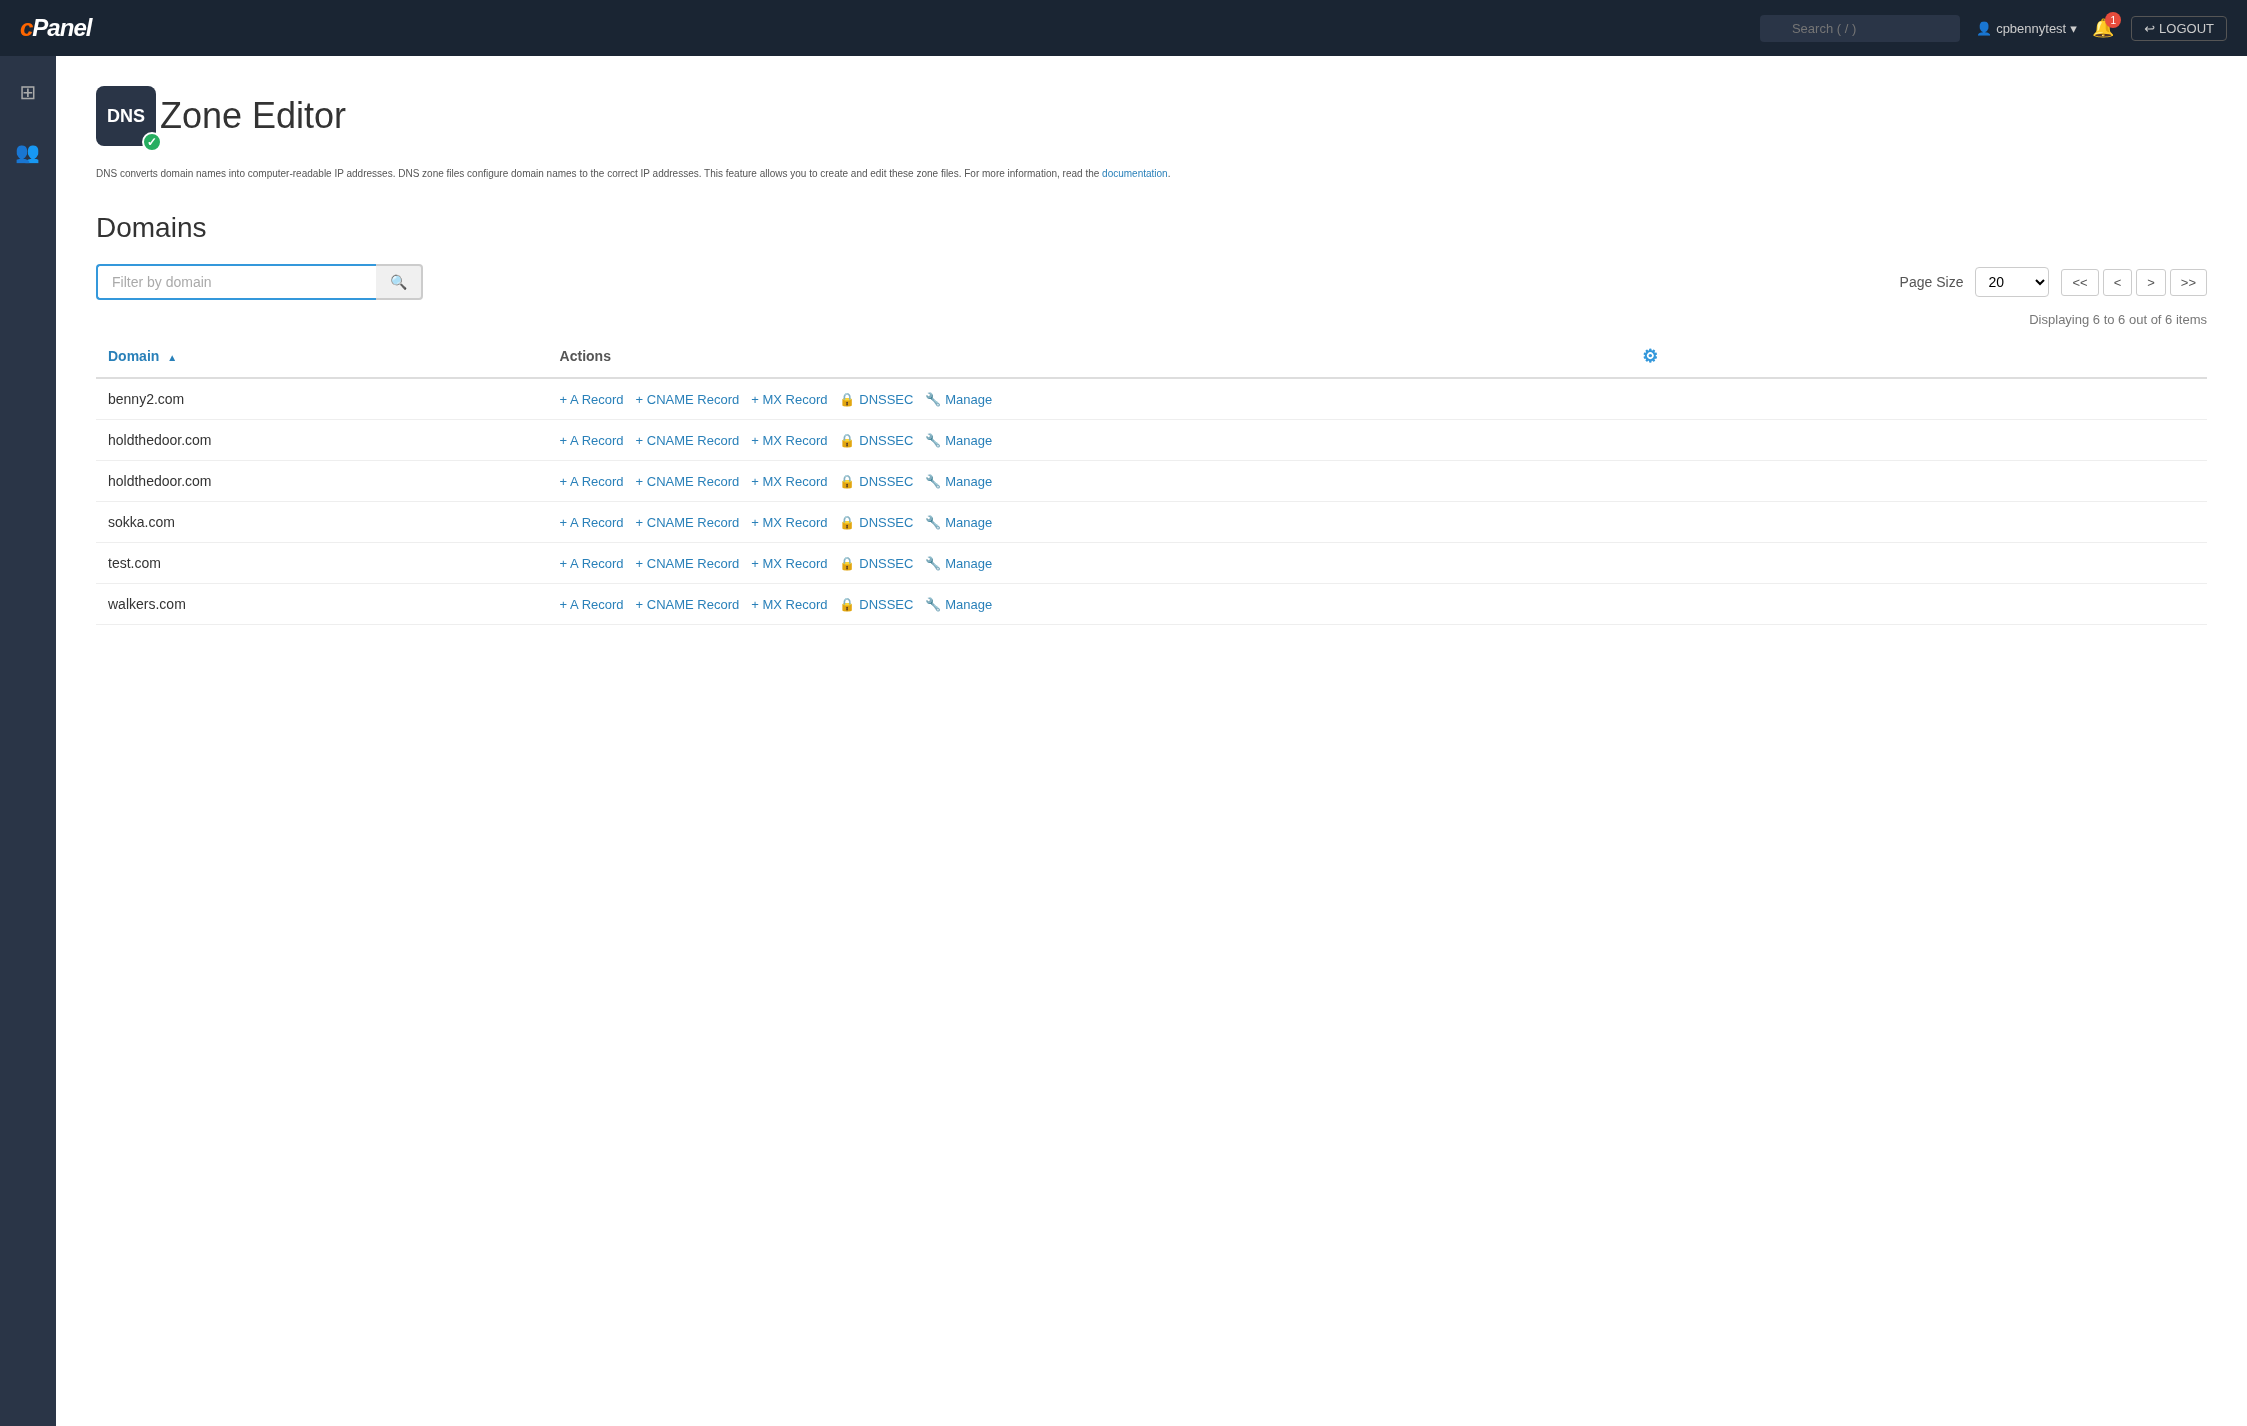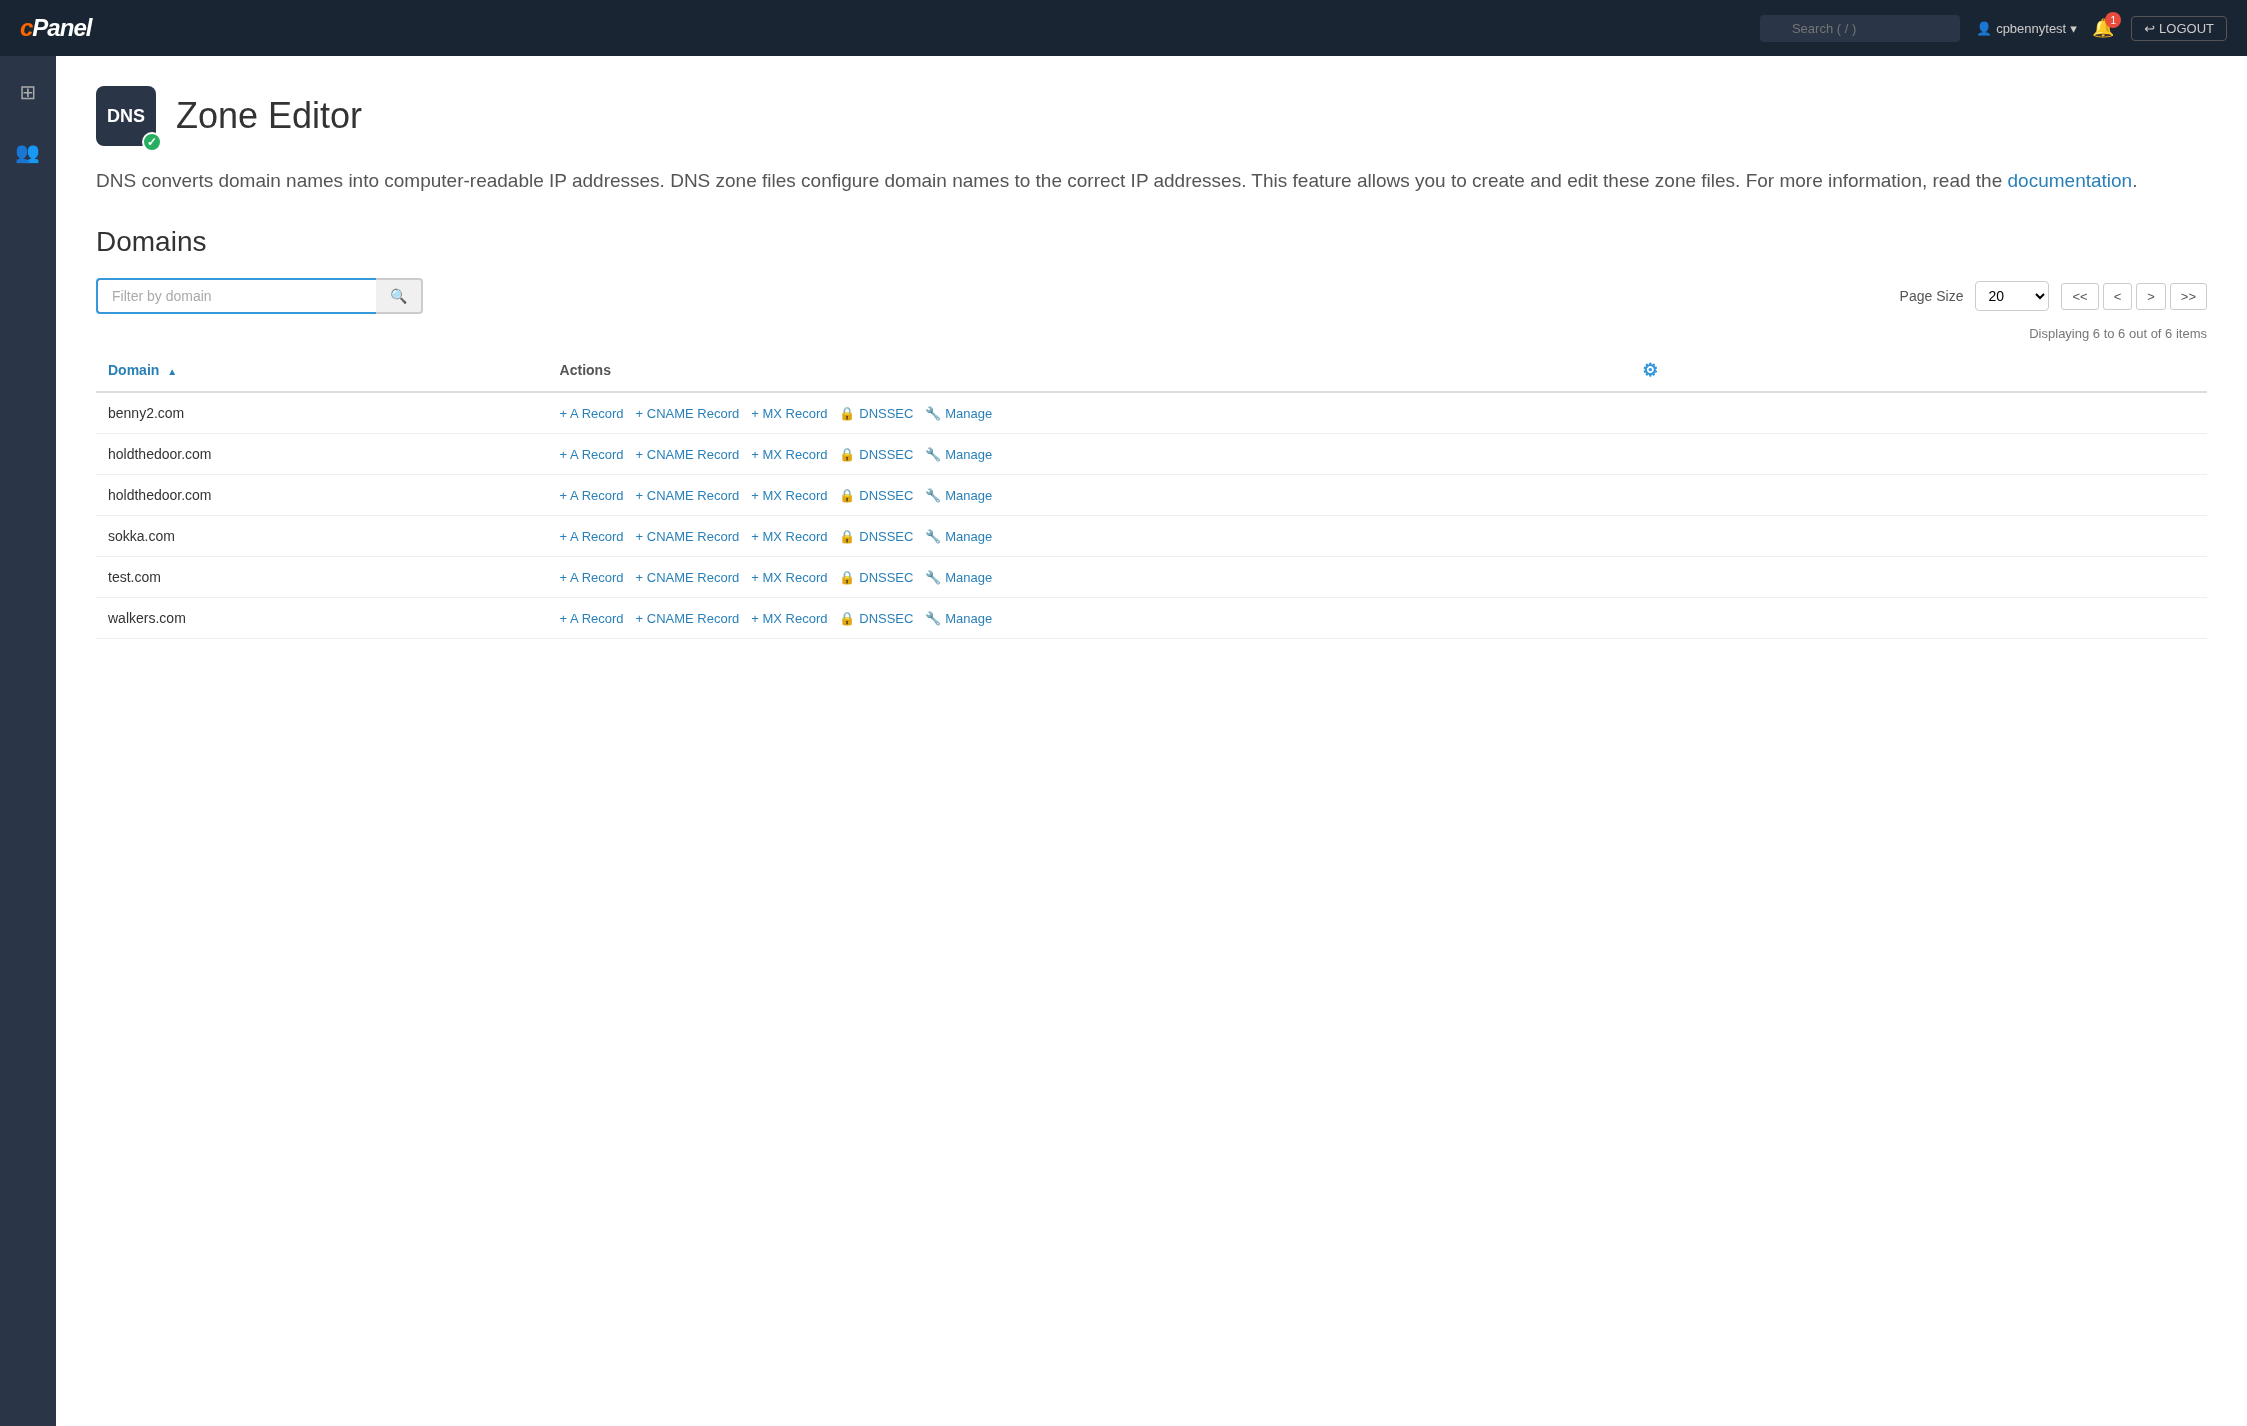--- a/index.html
+++ b/index.html
@@ -81,21 +81,21 @@
       align-items: center;
       padding-top: 16px;
       gap: 20px;
     }
     .sidebar-icon { color: #aaa; font-size: 20px; cursor: pointer; padding: 8px; border-radius: 4px; }
 
     
     .main { flex: 1; background: #fff; padding: 30px 40px; }
 
     
-    .page-header { display: flex; align-items: center; gap: 20px; margin-bottom: 20px; }
+    .page-header { display: flex; align-items: center; gap: 4px; margin-bottom: 20px; }
     .dns-badge {
       background: #2a3547;
       color: #fff;
       border-radius: 8px;
       width: 60px;
       height: 60px;
       display: flex;
       flex-direction: column;
       align-items: center;
       justify-content: center;
@@ -114,21 +114,21 @@
       height: 20px;
       display: flex;
       align-items: center;
       justify-content: center;
       color: #fff;
       font-size: 12px;
       border: 2px solid #fff;
     }
     .page-title { font-size: 36px; font-weight: 300; color: #333; }
 
-    .description { color: #555; line-height: 1.6; margin-bottom: 30px; font-size: 19px; }
+    .description { color: #555; line-height: 1.6; margin-bottom: 30px; font-size: 10px; }
     .description a { color: #2980b9; text-decoration: none; }
 
     
     .section-title { font-size: 28px; font-weight: 300; margin-bottom: 20px; color: #333; }
 
     
     .filter-row { display: flex; align-items: center; justify-content: space-between; margin-bottom: 12px; }
     .filter-left { display: flex; align-items: center; gap: 0; }
     .filter-input {
       border: 2px solid #3498db;

